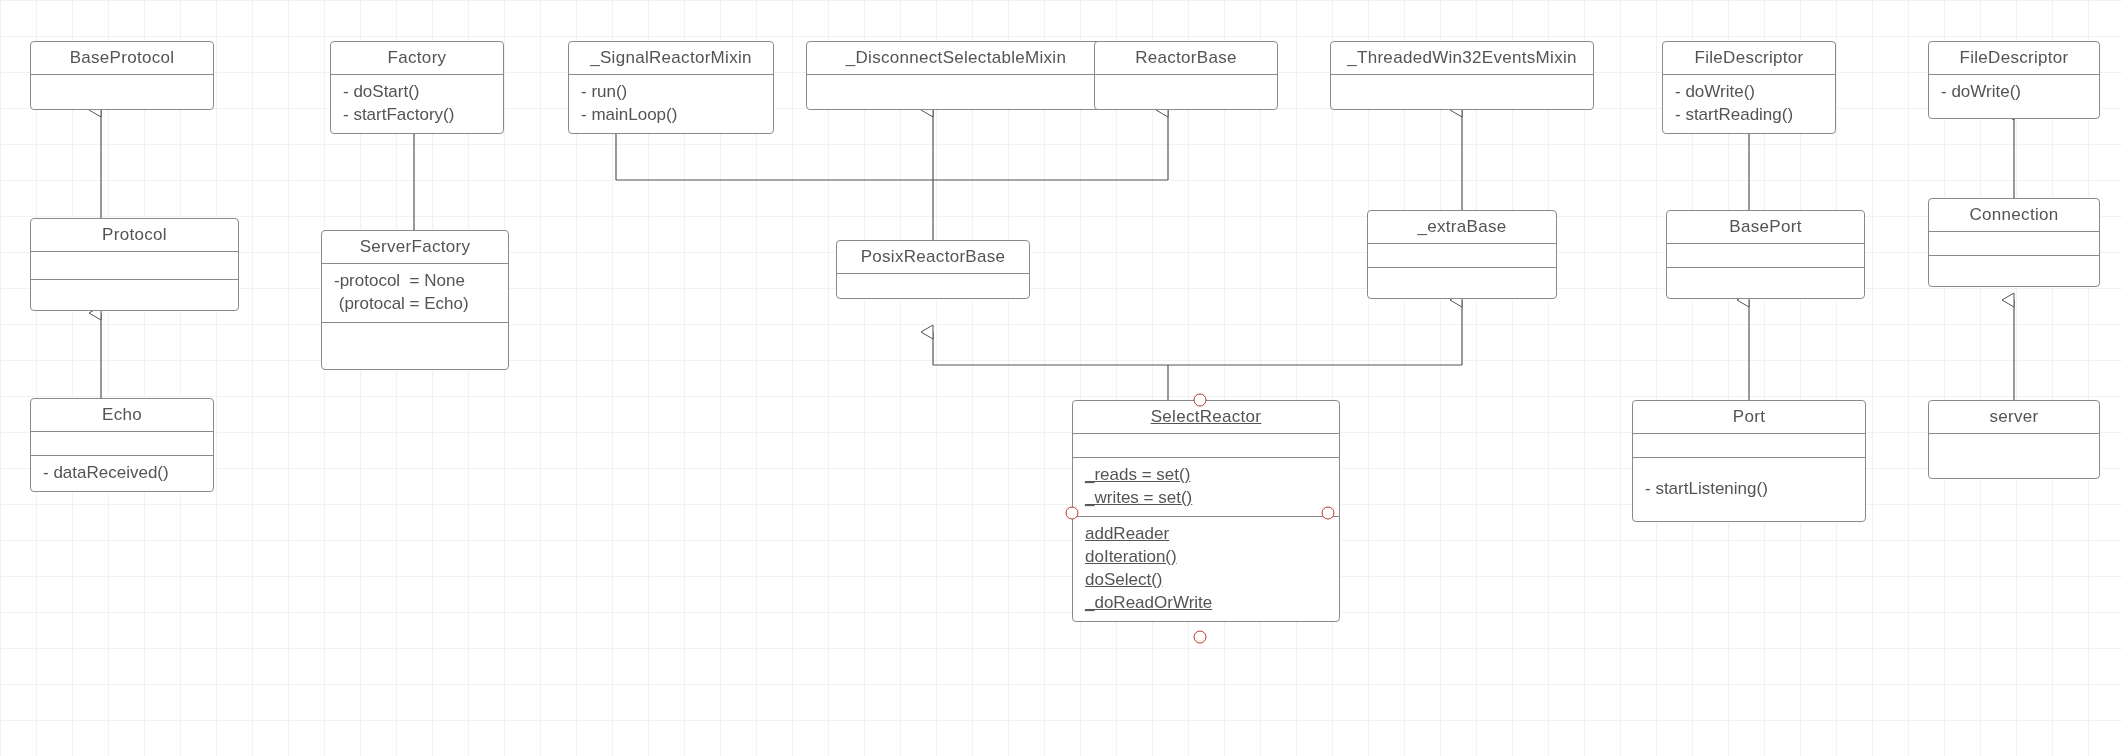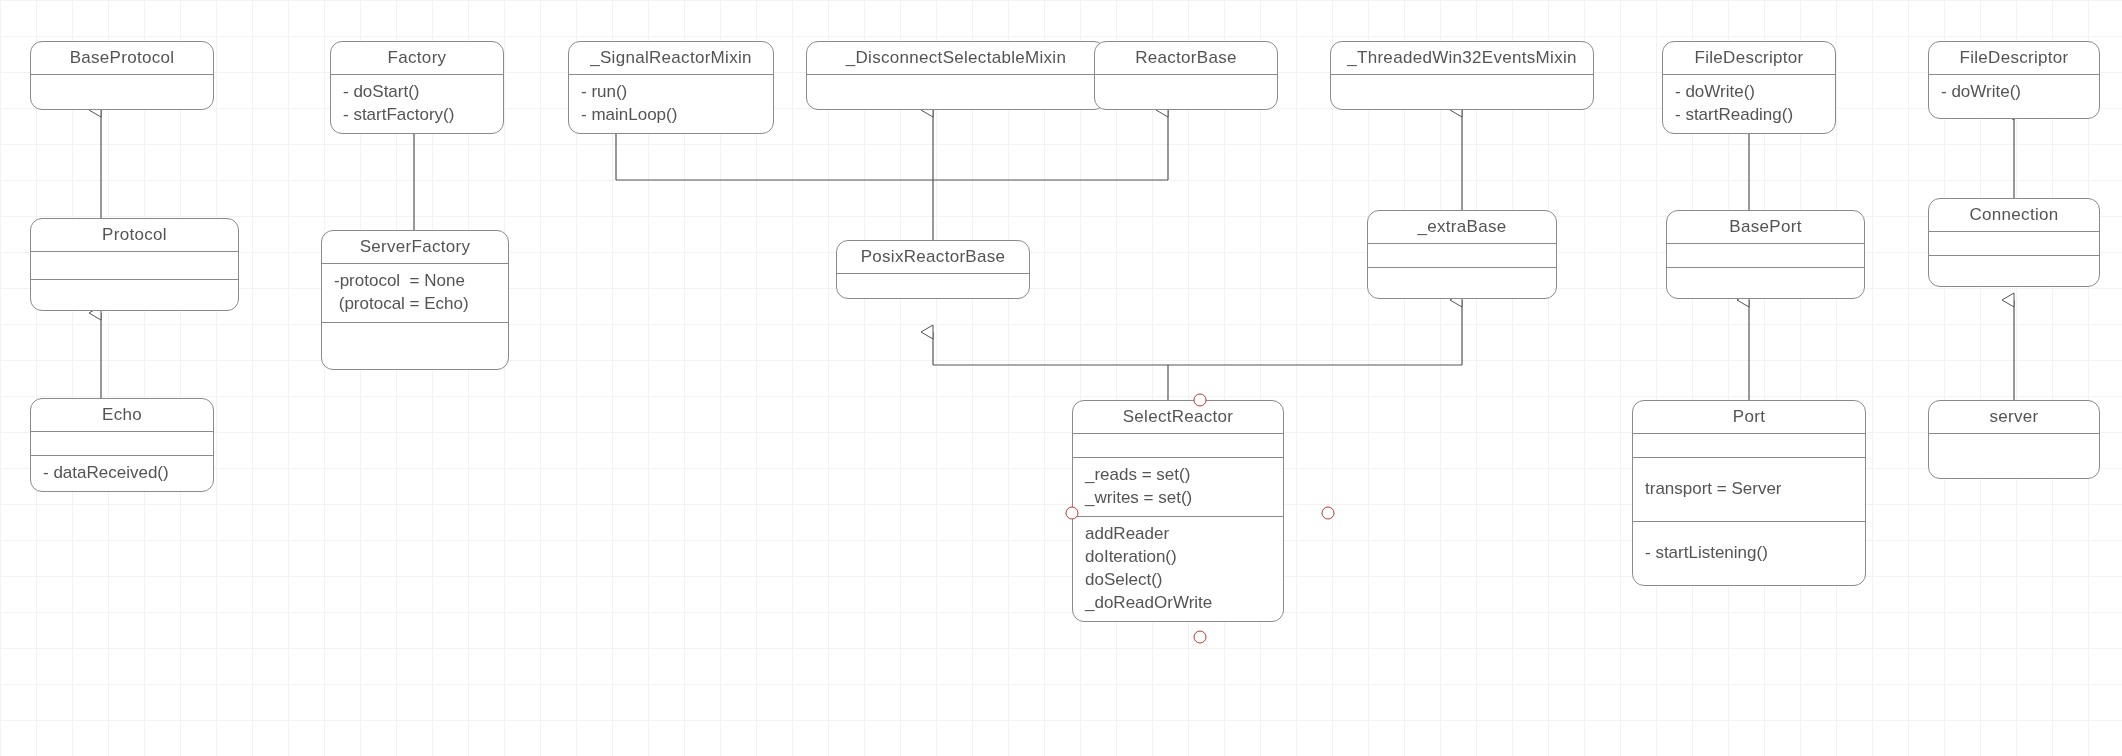--- a/index.html
+++ b/index.html
@@ -12,21 +12,21 @@
       repeating-linear-gradient(to right, #f2f2f2 0 1px, transparent 1px 36px),
       repeating-linear-gradient(to bottom, #f2f2f2 0 1px, transparent 1px 36px),
       #ffffff;
     width: 2122px;
     height: 756px;
     position: relative;
   }
   .box {
     position: absolute;
     border: 1px solid #8a8a8a;
-    border-radius: 12px;
+    border-radius: 4px;
     background: #ffffff;
     font-size: 17px;
   }
   .box .title {
     text-align: center;
     padding: 6px 10px;
     border-bottom: 1px solid #8a8a8a;
     letter-spacing: 0.3px;
   }
   .box .sec {
@@ -155,21 +155,21 @@
   <div class="title">PosixReactorBase</div>
   <div class="sec" style="height:16px"></div>
 </div>
 
 <div class="box" style="left:1367px; top:210px; width:190px;">
   <div class="title">_extraBase</div>
   <div class="sec" style="height:22px"></div>
   <div class="sec" style="height:30px"></div>
 </div>
 
-<div class="box" style="left:1072px; top:400px; width:212px;">
+<div class="box" style="left:1072px; top:400px; width:268px;text-decoration:underline;">
   <div class="title">SelectReactor</div>
   <div class="sec" style="height:14px"></div>
   <div class="sec">
     <span class="line">_reads = set()</span><br>
     <span class="line">_writes = set()</span>
   </div>
   <div class="sec">
     <span class="line">addReader</span><br>
     <span class="line">doIteration()</span><br>
     <span class="line">doSelect()</span><br>
@@ -187,21 +187,20 @@
 
 <div class="box" style="left:1666px; top:210px; width:199px;">
   <div class="title">BasePort</div>
   <div class="sec" style="height:22px"></div>
   <div class="sec" style="height:30px"></div>
 </div>
 
 <div class="box" style="left:1632px; top:400px; width:234px;">
   <div class="title">Port</div>
   <div class="sec" style="height:16px"></div>
-  <div class="sec" style="padding-top:20px;padding-bottom:20px;"><span class="line">transport = Server</span></div>
   <div class="sec" style="padding-top:20px;padding-bottom:20px;"><span class="line">- startListening()</span></div>
 </div>
 
 <div class="box" style="left:1928px; top:41px; width:172px;">
   <div class="title">FileDescriptor</div>
   <div class="sec" style="padding-bottom:14px">
     <span class="line">- doWrite()</span>
   </div>
 </div>
 

